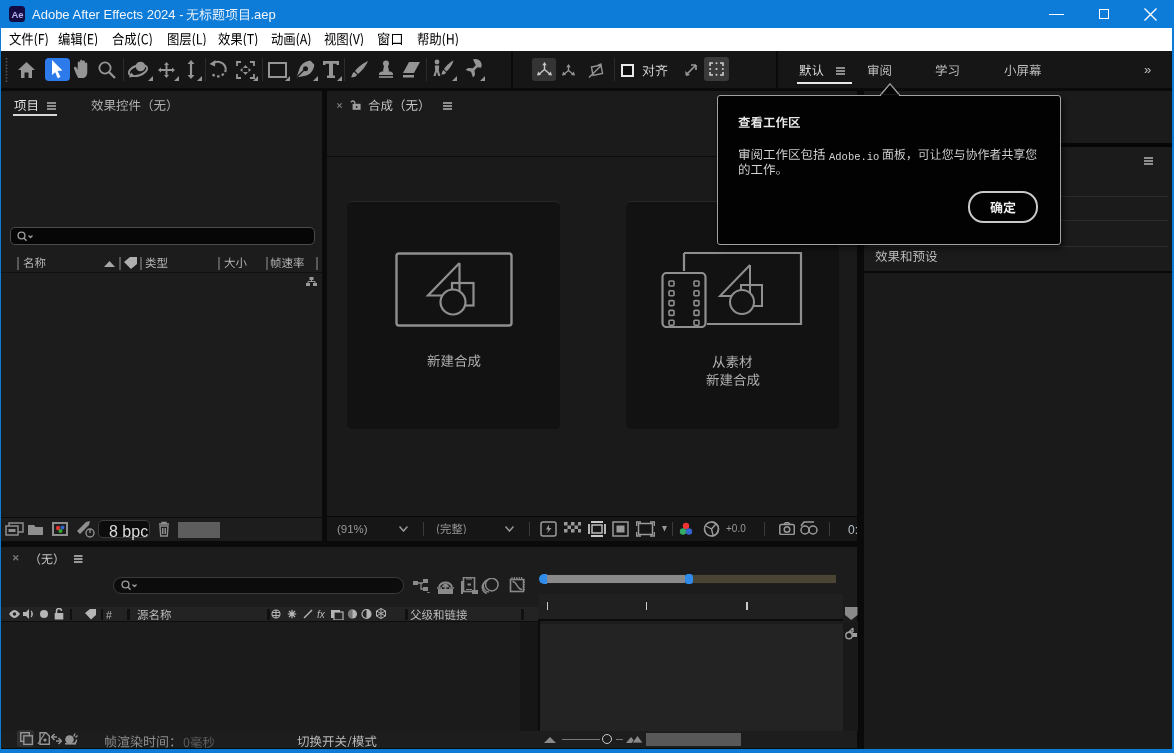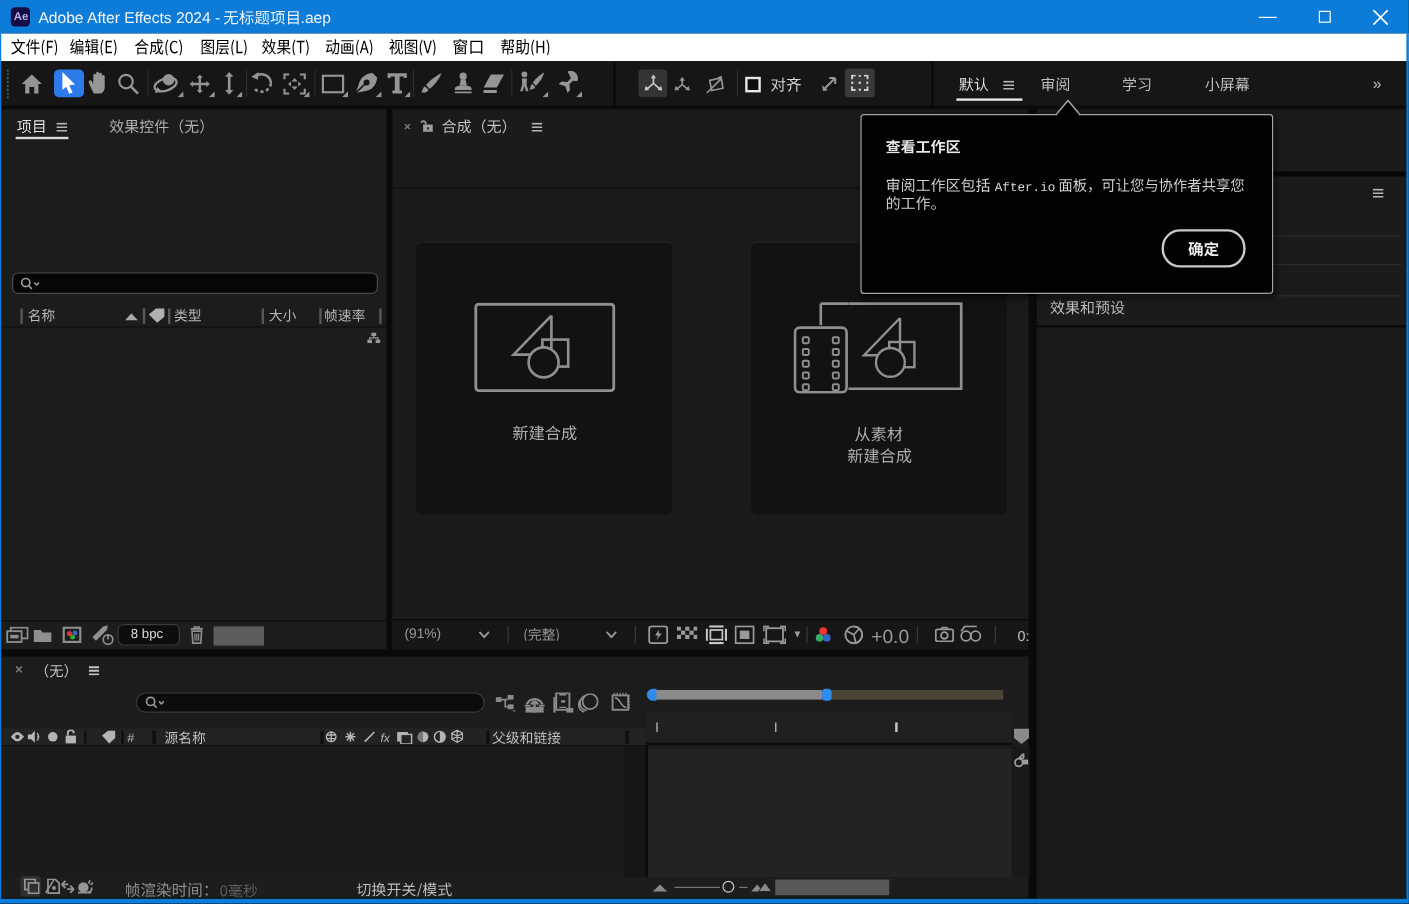--- a/index.html
+++ b/index.html
@@ -315,21 +315,21 @@
       <circle cx="6" cy="6" r="2.2" fill="#d33"></circle>
       <circle cx="10.5" cy="5.5" r="2" fill="#36c"></circle>
       <circle cx="8.5" cy="9" r="2" fill="#3a3"></circle>
     </svg>
 <svg class="t" style="left:76px;top:521px" width="19" height="17" viewBox="0 0 19 17">
       <path d="M1 10 L10 1 L13 4 L4 13 Z M10 1 L14 0 L13 4" fill="#8f8f8f"></path>
       <circle cx="14" cy="12" r="4" fill="none" stroke="#8f8f8f" stroke-width="1.4"></circle>
       <path d="M14 8 V12" stroke="#8f8f8f" stroke-width="1.4"></path>
     </svg>
 <div class="a" style="left:98px;top:520px;width:52px;height:18px;background:#0c0c0c;border:1.4px solid #3a3a3a;border-radius:5px"></div>
-<div class="txt" style="left:109px;top:523px;font-size:11px;color:#dcdcdc">8 bpc</div>
+<div class="txt" style="left:109px;top:523px;font-size:16px;color:#dcdcdc">8 bpc</div>
 <svg class="t" style="left:158px;top:521px" width="12" height="16" viewBox="0 0 12 16">
       <path d="M1 3 H11 M4 3 V1.5 H8 V3" stroke="#8f8f8f" stroke-width="1.4" fill="none"></path>
       <path d="M2 5 H10 L9.3 15 H2.7 Z" fill="none" stroke="#8f8f8f" stroke-width="1.4"></path>
       <path d="M4.5 7 V13 M6 7 V13 M7.5 7 V13" stroke="#8f8f8f" stroke-width="1"></path>
     </svg>
 <div class="a" style="left:178px;top:522px;width:42px;height:15.5px;background:#5d5d5d"></div>
 <svg class="t" style="left:337px;top:102.5px" width="5" height="5" viewBox="0 0 5 5">
       <path d="M0.3 0.3 L4.7 4.7 M4.7 0.3 L0.3 4.7" stroke="#787878" stroke-width="1.2"></path>
     </svg>
 <svg class="t" style="left:350px;top:99.5px" width="11" height="10" viewBox="0 0 11 10">
@@ -436,21 +436,21 @@
 <div class="a" style="left:672px;top:522px;width:1px;height:14px;background:#3a3a3a"></div>
 <svg class="t" style="left:678px;top:521px" width="16" height="16" viewBox="0 0 16 16">
       <circle cx="8" cy="5" r="3.2" fill="#e33"></circle>
       <circle cx="5" cy="10.5" r="3.2" fill="#3a6"></circle>
       <circle cx="11" cy="10.5" r="3.2" fill="#36c"></circle>
     </svg>
 <svg class="t" style="left:703px;top:521px" width="17" height="16" viewBox="0 0 17 16">
       <circle cx="8.5" cy="8" r="7" fill="none" stroke="#9a9a9a" stroke-width="1.6"></circle>
       <path d="M8.5 1 A7 7 0 0 1 8.5 15 M8.5 8 L13 3 M8.5 8 L3 5 M8.5 8 L10 14" stroke="#9a9a9a" stroke-width="1.4" fill="none"></path>
     </svg>
-<div class="txt" style="left:726px;top:523px;font-size:16px;color:#9a9a9a">+0.0</div>
+<div class="txt" style="left:726px;top:523px;font-size:10px;color:#9a9a9a">+0.0</div>
 <div class="a" style="left:764px;top:522px;width:1px;height:14px;background:#3a3a3a"></div>
 <svg class="t" style="left:779px;top:522px" width="16" height="13" viewBox="0 0 16 13">
       <rect x="0.8" y="2.5" width="14.5" height="10" rx="1.5" fill="none" stroke="#9a9a9a" stroke-width="1.5"></rect>
       <path d="M5 2.5 L6.5 0.8 H9.5 L11 2.5" stroke="#9a9a9a" stroke-width="1.5" fill="none"></path>
       <circle cx="8" cy="7.5" r="2.8" fill="none" stroke="#9a9a9a" stroke-width="1.5"></circle>
     </svg>
 <svg class="t" style="left:800px;top:521px" width="18" height="15" viewBox="0 0 18 15">
       <circle cx="5" cy="9" r="4" fill="none" stroke="#9a9a9a" stroke-width="1.5"></circle>
       <circle cx="13" cy="9" r="4" fill="none" stroke="#9a9a9a" stroke-width="1.5"></circle>
       <path d="M9 9 H9.5 M1 5 L4 1 H14" stroke="#9a9a9a" stroke-width="1.5" fill="none"></path>
@@ -671,21 +671,21 @@
 <svg class="t" style="left:738.0px;top:115.5px" width="62.50" height="12.5" viewBox="0 -880 5000 1000" preserveAspectRatio="none">
       <g transform="scale(1,-1)">
         <path fill="#e8e8e8" d="M324 220H662V169H324ZM324 346H662V296H324ZM61 44V-61H940V44ZM437 850V738H53V634H321C244 557 135 491 24 455C49 432 84 388 101 360C136 374 171 391 205 410V90H788V417C823 397 859 381 896 367C912 397 948 442 974 465C861 499 749 560 669 634H949V738H556V850ZM230 425C309 474 380 535 437 605V454H556V606C616 535 691 473 773 425Z M1368 199H1731V155H1368ZM1368 274V317H1731V274ZM1368 80H1731V35H1368ZM1818 846C1648 818 1359 806 1113 806C1124 782 1134 743 1136 717C1214 716 1298 717 1382 720L1369 677H1124V587H1338L1319 544H1054V449H1268C1208 353 1128 270 1023 213C1046 190 1081 146 1098 118C1157 152 1209 193 1254 239V-92H1368V-56H1731V-92H1851V407H1382L1405 449H1946V544H1450L1467 587H1891V677H1498L1512 725C1649 732 1781 743 1887 761Z M2045 101V-20H2959V101H2565V620H2903V746H2100V620H2428V101Z M3516 840C3470 696 3391 551 3302 461C3328 442 3375 399 3394 377C3440 429 3485 497 3526 572H3563V-89H3687V133H3960V245H3687V358H3947V467H3687V572H3972V686H3582C3600 727 3617 769 3631 810ZM3251 846C3200 703 3113 560 3022 470C3043 440 3077 371 3088 342C3109 364 3130 388 3150 414V-88H3271V600C3308 668 3341 739 3367 809Z M4931 806H4082V-61H4958V54H4200V691H4931ZM4263 556C4331 502 4408 439 4482 374C4402 301 4312 238 4221 190C4248 169 4294 122 4313 98C4400 151 4488 219 4571 297C4651 224 4723 154 4770 99L4864 188C4813 243 4737 312 4655 382C4721 454 4781 532 4831 613L4718 659C4676 588 4624 519 4565 456C4489 517 4412 577 4346 628Z"></path>
       </g>
     </svg>
 <svg class="t" style="left:738.0px;top:148.0px" width="87.50" height="12.5" viewBox="0 -880 7000 1000" preserveAspectRatio="none">
       <g transform="scale(1,-1)">
         <path fill="#d4d4d4" d="M429 826C445 798 462 762 474 733H83V569H158V661H839V569H917V733H544L560 738C550 767 526 813 506 847ZM217 290H460V177H217ZM217 355V465H460V355ZM780 290V177H538V290ZM780 355H538V465H780ZM460 628V531H145V54H217V110H460V-78H538V110H780V59H855V531H538V628Z M1346 445H1647V326H1346ZM1091 615V-80H1164V615ZM1106 791C1150 749 1199 691 1222 652L1283 694C1259 732 1207 788 1163 828ZM1316 639C1349 599 1382 544 1396 506H1278V264H1390C1375 160 1338 86 1216 43C1231 31 1251 4 1258 -13C1396 43 1440 134 1457 264H1532V98C1532 32 1548 14 1616 14C1629 14 1694 14 1707 14C1760 14 1778 38 1784 135C1766 140 1739 150 1726 161C1723 85 1720 74 1699 74C1686 74 1635 74 1625 74C1602 74 1599 78 1599 98V264H1717V506H1601C1630 548 1661 602 1689 651L1616 669C1594 621 1556 552 1524 506H1403L1458 533C1445 572 1409 626 1375 667ZM1352 784V717H1837V13C1837 -1 1833 -4 1819 -5C1806 -6 1763 -6 1719 -4C1729 -23 1739 -54 1742 -74C1805 -74 1848 -72 1875 -61C1901 -48 1909 -28 1909 13V784Z M2052 72V-3H2951V72H2539V650H2900V727H2104V650H2456V72Z M3526 828C3476 681 3395 536 3305 442C3322 430 3351 404 3363 391C3414 447 3463 520 3506 601H3575V-79H3651V164H3952V235H3651V387H3939V456H3651V601H3962V673H3542C3563 717 3582 763 3598 809ZM3285 836C3229 684 3135 534 3036 437C3050 420 3072 379 3080 362C3114 397 3147 437 3179 481V-78H3254V599C3293 667 3329 741 3357 814Z M4927 786H4097V-50H4952V22H4171V713H4927ZM4259 585C4337 521 4424 445 4505 369C4420 283 4324 207 4226 149C4244 136 4273 107 4286 92C4380 154 4472 231 4558 319C4645 236 4722 155 4772 92L4833 147C4779 210 4698 291 4609 374C4681 455 4747 544 4802 637L4731 665C4683 580 4623 498 4555 422C4474 496 4389 568 4313 629Z M5303 845C5244 708 5145 579 5035 498C5053 485 5084 457 5097 443C5158 493 5218 559 5271 634H5796C5788 355 5777 254 5758 230C5749 218 5740 216 5724 217C5707 216 5667 217 5623 220C5634 201 5642 171 5644 149C5690 146 5734 146 5760 149C5787 152 5807 160 5824 183C5852 219 5862 336 5873 670C5874 680 5874 705 5874 705H5317C5340 743 5360 783 5378 823ZM5269 463H5532V300H5269ZM5195 530V81C5195 -32 5242 -59 5400 -59C5435 -59 5741 -59 5780 -59C5916 -59 5945 -21 5961 111C5939 115 5907 127 5888 139C5878 34 5864 12 5778 12C5712 12 5447 12 5395 12C5288 12 5269 26 5269 81V233H5605V530Z M6417 293V-80H6490V-39H6831V-76H6906V293H6697V466H6961V537H6697V723C6778 737 6855 754 6916 773L6865 833C6756 796 6562 766 6398 747C6406 731 6416 703 6419 686C6484 692 6555 701 6624 711V537H6384V466H6624V293ZM6490 29V224H6831V29ZM6172 840V638H6046V568H6172V348L6034 311L6055 238L6172 273V12C6172 -3 6166 -7 6153 -8C6141 -9 6098 -9 6051 -8C6061 -27 6072 -58 6074 -77C6141 -77 6182 -76 6208 -64C6233 -52 6244 -32 6244 12V295L6371 334L6362 403L6244 368V568H6360V638H6244V840Z"></path>
       </g>
     </svg>
-<div class="txt" style="left:829px;top:151px;font-size:10.5px;font-family:'Liberation Mono',monospace;color:#d4d4d4">After.io</div>
+<div class="txt" style="left:829px;top:151px;font-size:10.5px;font-family:'Liberation Mono',monospace;color:#d4d4d4">Adobe.io</div>
 <svg class="t" style="left:881.5px;top:148.0px" width="155.19" height="12.5" viewBox="0 -880 13000 1000" preserveAspectRatio="none">
       <g transform="scale(1,-1)">
         <path fill="#d4d4d4" d="M389 334H601V221H389ZM389 395V506H601V395ZM389 160H601V43H389ZM58 774V702H444C437 661 426 614 416 576H104V-80H176V-27H820V-80H896V576H493L532 702H945V774ZM176 43V506H320V43ZM820 43H670V506H820Z M1197 840V647H1058V577H1191C1159 439 1097 278 1032 197C1045 179 1063 145 1071 125C1117 193 1163 305 1197 421V-79H1267V456C1294 405 1326 342 1339 309L1385 366C1368 396 1292 512 1267 546V577H1387V647H1267V840ZM1879 821C1778 779 1585 755 1428 746V502C1428 343 1418 118 1306 -40C1323 -48 1354 -70 1368 -82C1477 75 1499 309 1501 476H1531C1561 351 1604 238 1664 144C1600 70 1524 16 1440 -19C1456 -33 1476 -62 1486 -80C1569 -41 1644 12 1708 82C1764 11 1833 -45 1915 -82C1927 -62 1950 -32 1967 -18C1883 15 1813 70 1756 141C1829 241 1883 370 1911 533L1864 547L1851 544H1501V685C1651 695 1823 718 1929 761ZM1827 476C1802 370 1762 280 1710 204C1661 283 1624 376 1598 476Z M2157 -107C2262 -70 2330 12 2330 120C2330 190 2300 235 2245 235C2204 235 2169 210 2169 163C2169 116 2203 92 2244 92L2261 94C2256 25 2212 -22 2135 -54Z M3056 769V694H3747V29C3747 8 3740 2 3718 0C3694 0 3612 -1 3532 3C3544 -19 3558 -56 3563 -78C3662 -78 3732 -78 3772 -65C3811 -52 3825 -26 3825 28V694H3948V769ZM3231 475H3494V245H3231ZM3158 547V93H3231V173H3568V547Z M4136 775C4186 727 4254 659 4287 619L4336 675C4301 713 4232 777 4182 823ZM4588 832V25H4347V-49H4958V25H4665V438H4885V510H4665V832ZM4046 525V453H4203V105C4203 51 4161 8 4140 -10C4154 -19 4179 -43 4189 -57C4203 -37 4230 -15 4417 129C4409 143 4398 171 4394 191L4274 103V525Z M5467 564C5440 493 5393 424 5340 377C5357 367 5385 346 5397 334C5450 385 5503 465 5536 545ZM5617 646V352C5617 342 5613 339 5601 338C5588 337 5547 337 5499 338C5509 320 5520 292 5524 273C5586 273 5628 273 5654 284C5682 295 5689 314 5689 351V646ZM5744 537C5793 475 5845 389 5867 333L5932 367C5908 422 5856 504 5804 566ZM5262 215V41C5262 -40 5293 -61 5413 -61C5438 -61 5627 -61 5653 -61C5752 -61 5776 -31 5786 97C5766 101 5734 112 5717 125C5712 22 5703 8 5648 8C5606 8 5447 8 5416 8C5349 8 5337 13 5337 43V215ZM5414 260C5469 207 5530 131 5556 82L5618 120C5591 169 5527 242 5472 292ZM5768 202C5814 130 5859 34 5874 -27L5945 1C5929 63 5881 156 5835 228ZM5150 210C5127 144 5088 52 5048 -6L5118 -40C5155 22 5191 116 5216 182ZM5468 839C5435 744 5376 652 5308 593C5324 582 5352 558 5364 546C5401 582 5438 629 5470 681H5847C5832 644 5814 608 5799 582L5863 569C5888 610 5919 677 5945 735L5893 748L5881 746H5505C5518 771 5529 796 5538 822ZM5275 843C5218 731 5128 621 5035 550C5050 536 5075 506 5084 492C5116 519 5149 552 5181 587V268H5254V678C5287 723 5317 772 5342 820Z M6057 238V166H6681V238ZM6261 818C6236 680 6195 491 6164 380L6227 379H6243H6807C6784 150 6758 45 6721 15C6708 4 6694 3 6669 3C6640 3 6562 4 6484 11C6499 -10 6510 -41 6512 -64C6583 -68 6655 -70 6691 -68C6734 -65 6760 -59 6786 -33C6832 11 6859 127 6888 413C6890 424 6891 450 6891 450H6261C6273 504 6287 567 6300 630H6876V702H6315L6336 810Z M7386 474C7368 379 7335 284 7291 220C7307 211 7336 191 7348 181C7393 250 7432 355 7454 461ZM7838 458C7866 366 7894 244 7902 172L7972 190C7961 260 7931 379 7902 471ZM7160 840V606H7047V536H7160V-79H7233V536H7340V606H7233V840ZM7549 831V652V650H7371V577H7548C7542 384 7501 151 7280 -30C7298 -42 7325 -65 7338 -81C7571 114 7614 367 7620 577H7759C7749 189 7739 47 7712 15C7702 2 7692 0 7673 0C7652 0 7600 0 7542 5C7556 -15 7563 -46 7565 -68C7618 -71 7672 -72 7703 -68C7736 -65 7757 -56 7777 -29C7811 16 7821 165 7831 612C7831 622 7832 650 7832 650H7621V652V831Z M8526 828C8476 681 8395 536 8305 442C8322 430 8351 404 8363 391C8414 447 8463 520 8506 601H8575V-79H8651V164H8952V235H8651V387H8939V456H8651V601H8962V673H8542C8563 717 8582 763 8598 809ZM8285 836C8229 684 8135 534 8036 437C8050 420 8072 379 8080 362C8114 397 8147 437 8179 481V-78H8254V599C8293 667 8329 741 8357 814Z M9837 806C9802 760 9764 715 9722 673V714H9473V840H9399V714H9142V648H9399V519H9054V451H9446C9319 369 9178 302 9032 252C9047 236 9070 205 9080 189C9142 213 9204 239 9264 269V-80H9339V-47H9746V-76H9823V346H9408C9463 379 9517 414 9569 451H9946V519H9657C9748 595 9831 679 9901 771ZM9473 519V648H9697C9650 602 9599 559 9544 519ZM9339 123H9746V18H9339ZM9339 183V282H9746V183Z M10587 150C10682 80 10804 -20 10864 -80L10935 -34C10870 27 10745 122 10653 189ZM10329 187C10273 112 10160 25 10062 -28C10079 -41 10106 -65 10121 -81C10222 -23 10335 70 10407 157ZM10089 628V556H10280V318H10048V245H10956V318H10720V556H10920V628H10720V831H10643V628H10357V831H10280V628ZM10357 318V556H10643V318Z M11265 567H11737V477H11265ZM11190 623V421H11816V623ZM11783 361 11763 360H11148V299H11663C11600 275 11526 253 11460 238L11459 179H11054V113H11459V-1C11459 -15 11454 -19 11436 -20C11418 -21 11350 -22 11281 -19C11292 -38 11303 -62 11308 -82C11398 -82 11455 -82 11490 -73C11526 -63 11538 -45 11538 -3V113H11948V179H11538V204C11649 232 11765 273 11850 321L11800 364ZM11432 833C11444 809 11457 780 11467 753H11064V688H11935V753H11551C11540 783 11524 819 11507 847Z M12467 564C12440 493 12393 424 12340 377C12357 367 12385 346 12397 334C12450 385 12503 465 12536 545ZM12617 646V352C12617 342 12613 339 12601 338C12588 337 12547 337 12499 338C12509 320 12520 292 12524 273C12586 273 12628 273 12654 284C12682 295 12689 314 12689 351V646ZM12744 537C12793 475 12845 389 12867 333L12932 367C12908 422 12856 504 12804 566ZM12262 215V41C12262 -40 12293 -61 12413 -61C12438 -61 12627 -61 12653 -61C12752 -61 12776 -31 12786 97C12766 101 12734 112 12717 125C12712 22 12703 8 12648 8C12606 8 12447 8 12416 8C12349 8 12337 13 12337 43V215ZM12414 260C12469 207 12530 131 12556 82L12618 120C12591 169 12527 242 12472 292ZM12768 202C12814 130 12859 34 12874 -27L12945 1C12929 63 12881 156 12835 228ZM12150 210C12127 144 12088 52 12048 -6L12118 -40C12155 22 12191 116 12216 182ZM12468 839C12435 744 12376 652 12308 593C12324 582 12352 558 12364 546C12401 582 12438 629 12470 681H12847C12832 644 12814 608 12799 582L12863 569C12888 610 12919 677 12945 735L12893 748L12881 746H12505C12518 771 12529 796 12538 822ZM12275 843C12218 731 12128 621 12035 550C12050 536 12075 506 12084 492C12116 519 12149 552 12181 587V268H12254V678C12287 723 12317 772 12342 820Z"></path>
       </g>
     </svg>
 <svg class="t" style="left:738.0px;top:162.5px" width="50.00" height="12.5" viewBox="0 -880 4000 1000" preserveAspectRatio="none">
       <g transform="scale(1,-1)">
         <path fill="#d4d4d4" d="M552 423C607 350 675 250 705 189L769 229C736 288 667 385 610 456ZM240 842C232 794 215 728 199 679H87V-54H156V25H435V679H268C285 722 304 778 321 828ZM156 612H366V401H156ZM156 93V335H366V93ZM598 844C566 706 512 568 443 479C461 469 492 448 506 436C540 484 572 545 600 613H856C844 212 828 58 796 24C784 10 773 7 753 7C730 7 670 8 604 13C618 -6 627 -38 629 -59C685 -62 744 -64 778 -61C814 -57 836 -49 859 -19C899 30 913 185 928 644C929 654 929 682 929 682H627C643 729 658 779 670 828Z M1052 72V-3H1951V72H1539V650H1900V727H1104V650H1456V72Z M2526 828C2476 681 2395 536 2305 442C2322 430 2351 404 2363 391C2414 447 2463 520 2506 601H2575V-79H2651V164H2952V235H2651V387H2939V456H2651V601H2962V673H2542C2563 717 2582 763 2598 809ZM2285 836C2229 684 2135 534 2036 437C2050 420 2072 379 2080 362C2114 397 2147 437 2179 481V-78H2254V599C2293 667 2329 741 2357 814Z M3194 244C3111 244 3042 176 3042 92C3042 7 3111 -61 3194 -61C3279 -61 3347 7 3347 92C3347 176 3279 244 3194 244ZM3194 -10C3139 -10 3093 35 3093 92C3093 147 3139 193 3194 193C3251 193 3296 147 3296 92C3296 35 3251 -10 3194 -10Z"></path>
       </g>
     </svg>

